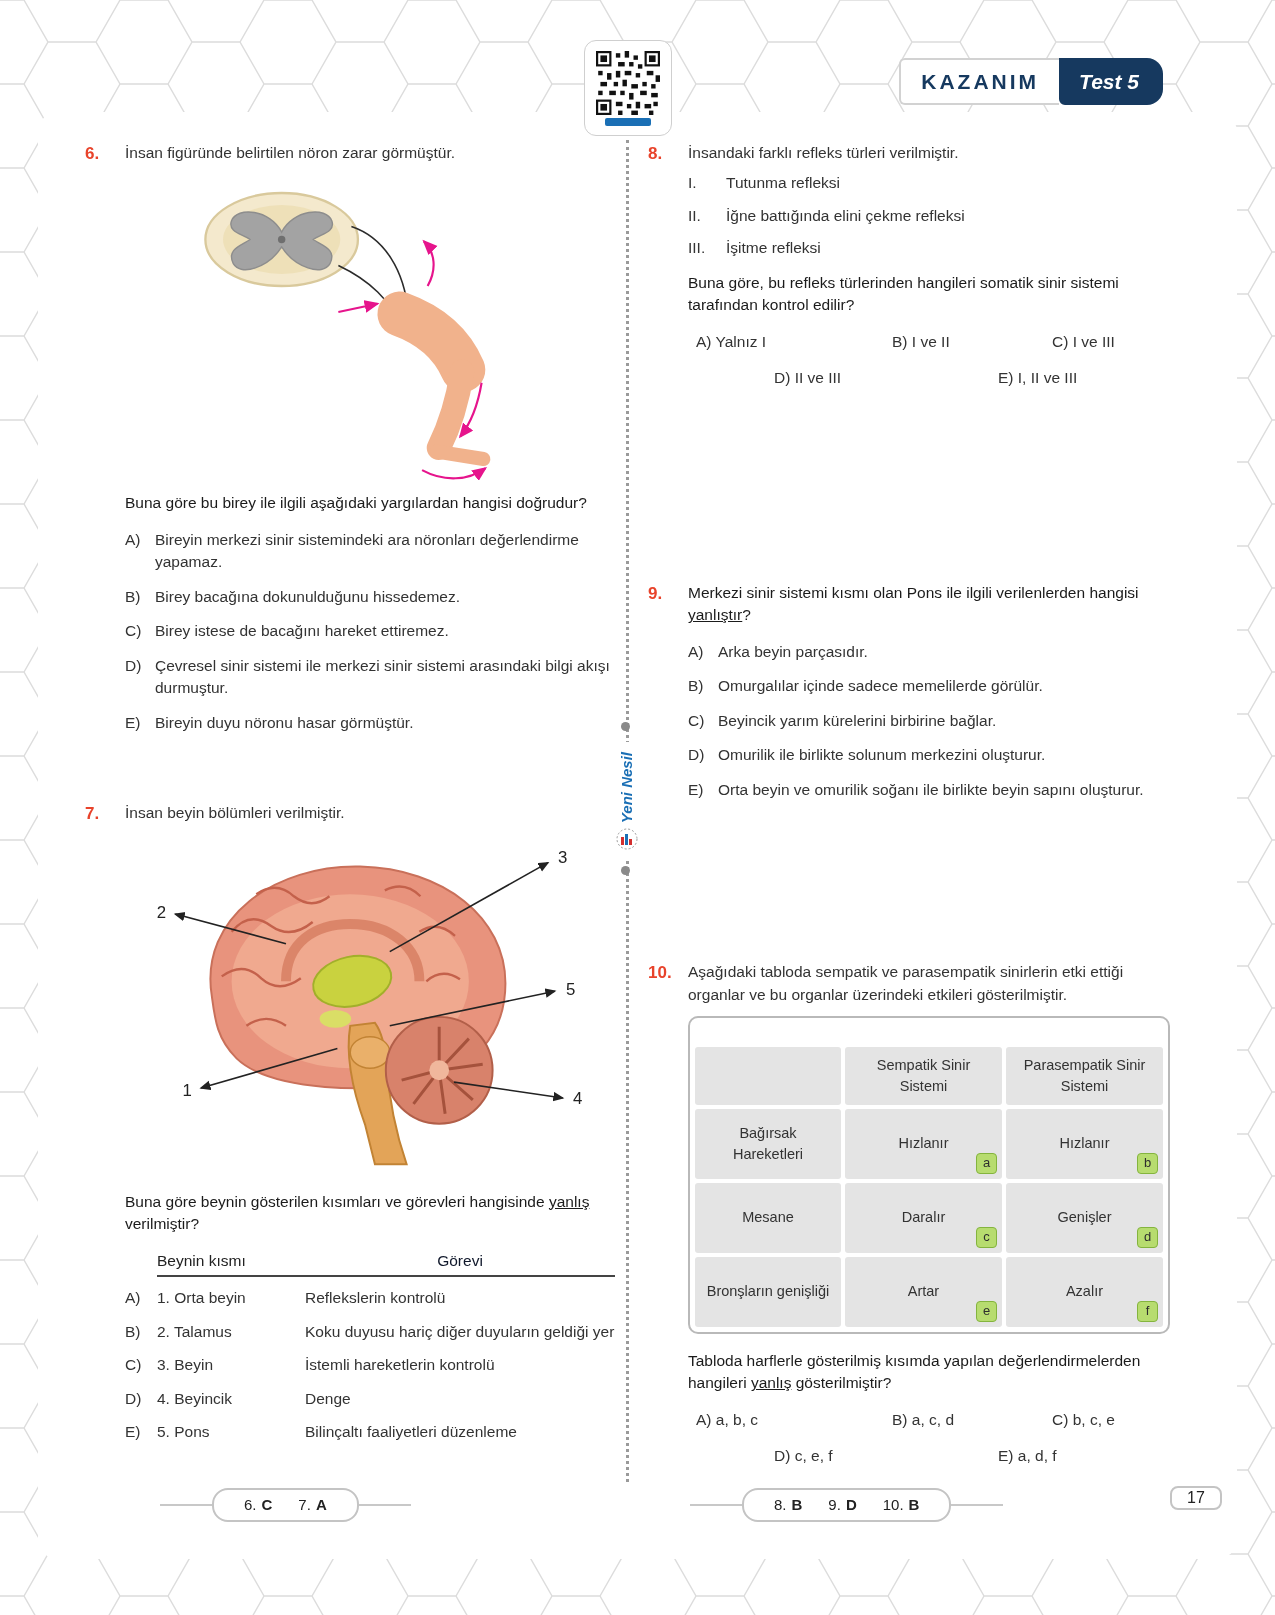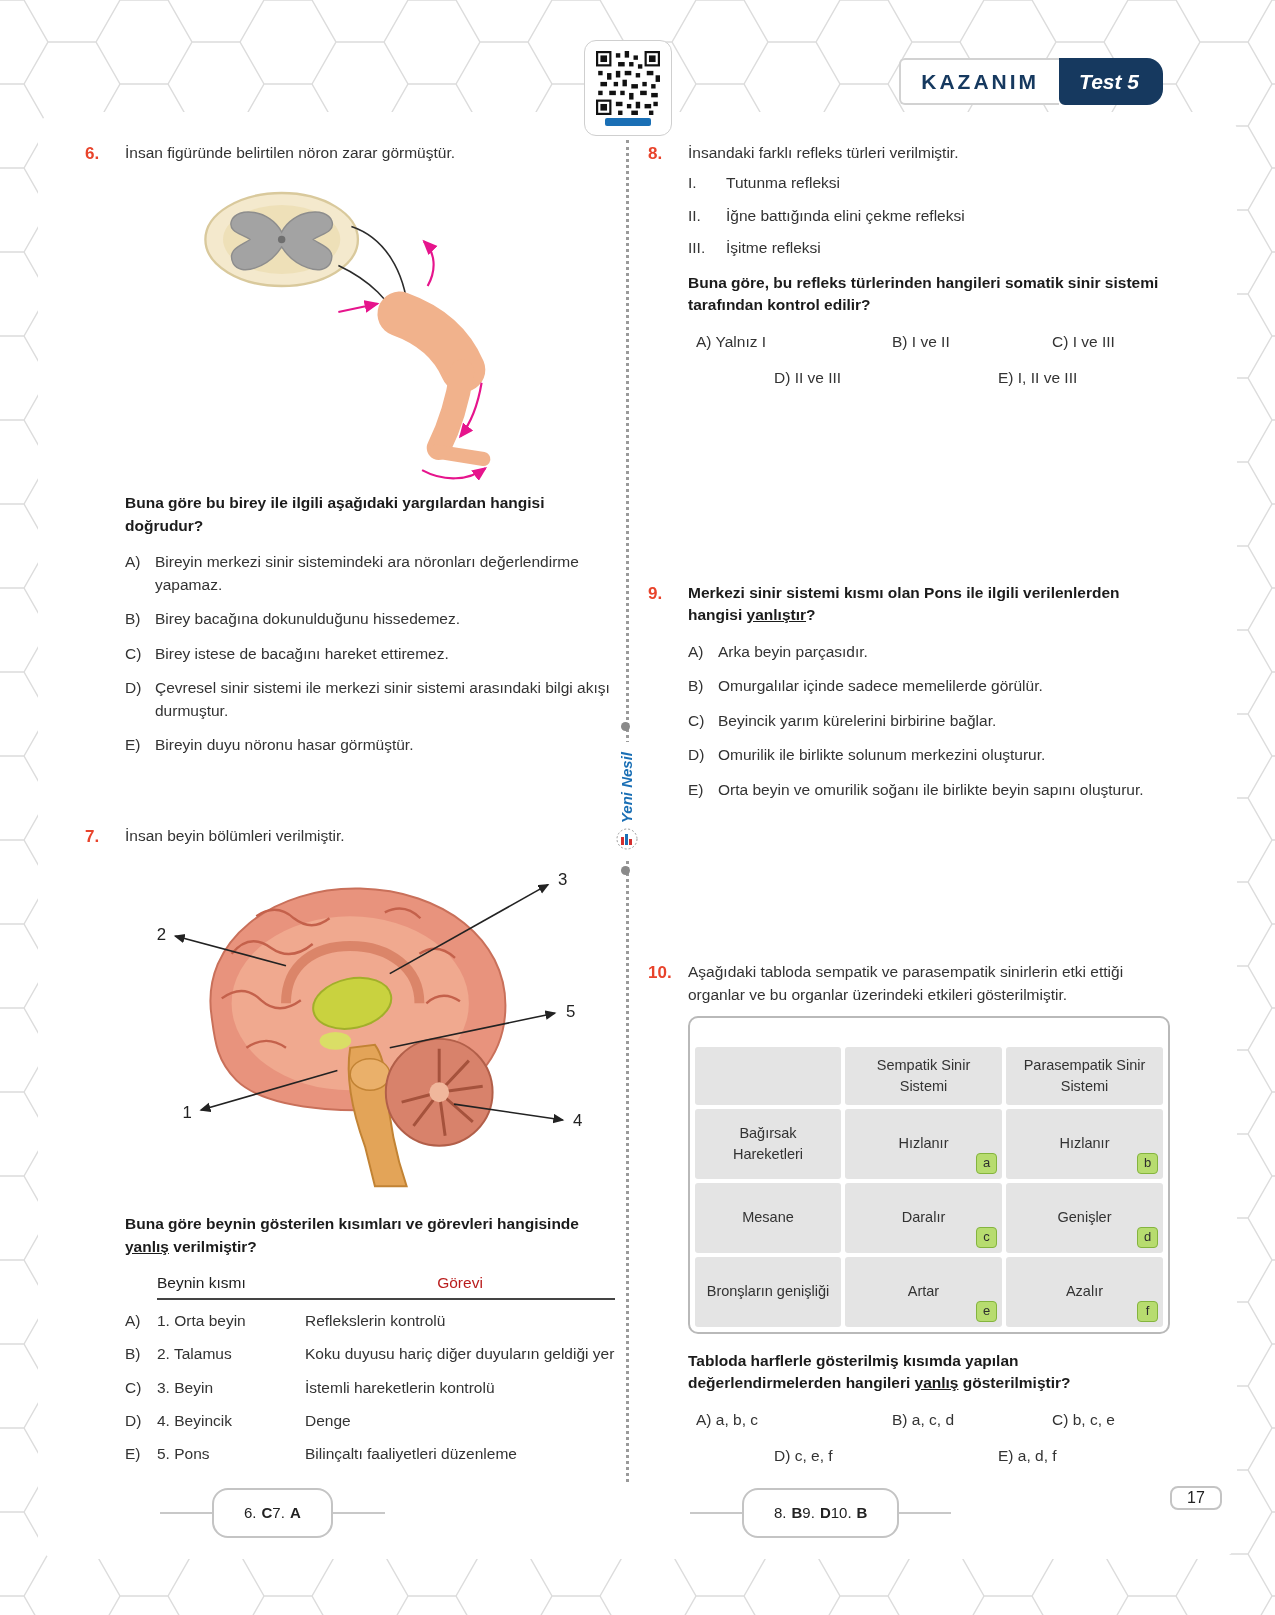--- a/index.html
+++ b/index.html
@@ -50,39 +50,39 @@
   }
   .brandtext {
     writing-mode:vertical-rl; transform:rotate(180deg);
     color:#1a6fb5; font-weight:bold; font-style:italic; font-size:15px; white-space:nowrap;
   }
   
   .qrow { display:flex; }
   .qnum { flex:none; width:40px; color:#e8432b; font-weight:bold; font-size:17px; }
   .qbody { flex:1; min-width:0; }
   .intro { margin-bottom:8px; }
-  .boldq { font-weight:bold; color:#1b1b1b; margin:12px 0 14px 0; }
+  .boldq { font-weight:normal; color:#1b1b1b; margin:12px 0 14px 0; }
   .ul { text-decoration:underline; }
   .opt { display:flex; margin-bottom:12px; }
   .opt .lab { flex:none; width:30px; }
   .figure { display:block; margin:6px auto 4px auto; }
   
   .ritem { display:flex; margin:4px 0 10px 0; }
   .ritem .rn { flex:none; width:38px; }
   
   .optrow { display:flex; margin:2px 0 14px 8px; }
   .optrow .o1 { width:196px; }
   .optrow .o2 { width:160px; }
   .optrow2 { display:flex; margin:2px 0 14px 0;gap:34px; }
   .optrow2 .d { margin-left:86px; width:190px; }
   
   .minitable { margin-top:4px; }
   .mt-head { display:flex; margin-bottom:10px; }
   .mt-head .h1 { margin-left:32px; width:148px; border-bottom:2px solid #444; padding-bottom:3px; text-align:left; font-size:15.5px; color:#222; }
-  .mt-head .h2 { flex:1; border-bottom:2px solid #444; padding-bottom:3px; text-align:center; font-size:15.5px; color:#b91c1c; }
+  .mt-head .h2 { flex:1; border-bottom:2px solid #444; padding-bottom:3px; text-align:center; font-size:15.5px; color:#0f172a; }
   .mt-row { display:flex; margin-bottom:11px; }
   .mt-row .lab { flex:none; width:32px; }
   .mt-row .part { flex:none; width:148px; }
   .mt-row .duty { flex:1; }
   
   .t10 {
     border:2px solid #b9b9b9; border-radius:10px; background:#fff; padding:5px; margin:10px 0 16px 0;
   }
   .t10-grid { display:grid; grid-template-columns:146px 1fr 1fr; gap:4px; }
   .cell {
@@ -96,21 +96,21 @@
     position:absolute; right:5px; bottom:5px; width:21px; height:21px;
     background:#b7dc6f; border:1px solid #84b43e; border-radius:4px;
     display:flex; align-items:center; justify-content:center;
     font-size:13px; color:#2e2e2e;
   }
   
   .ansbar-wrap { position:absolute; display:flex; align-items:center; z-index:3; }
   .ansline { width:52px; border-top:2px solid #c8c8c8; }
   .ansbar {
     border:2px solid #c4c4c4; border-radius:16px; background:#fff;
-    display:flex; padding:12px 30px; font-size:15px; color:#222;
+    display:flex; gap:26px; padding:4px 30px; font-size:15px; color:#222;
   }
   .anspair b { margin-left:5px; }
   .pagebox {
     position:absolute; left:1170px; top:1486px; width:52px; height:24px; z-index:3;
     border:2px solid #c4c4c4; border-radius:8px; background:#fff;
     display:flex; align-items:center; justify-content:center; font-size:16px; color:#222;
   }
   .gap-q7 { height:56px; }
   .gap-q9 { height:178px; }
   .gap-q10 { height:148px; }

